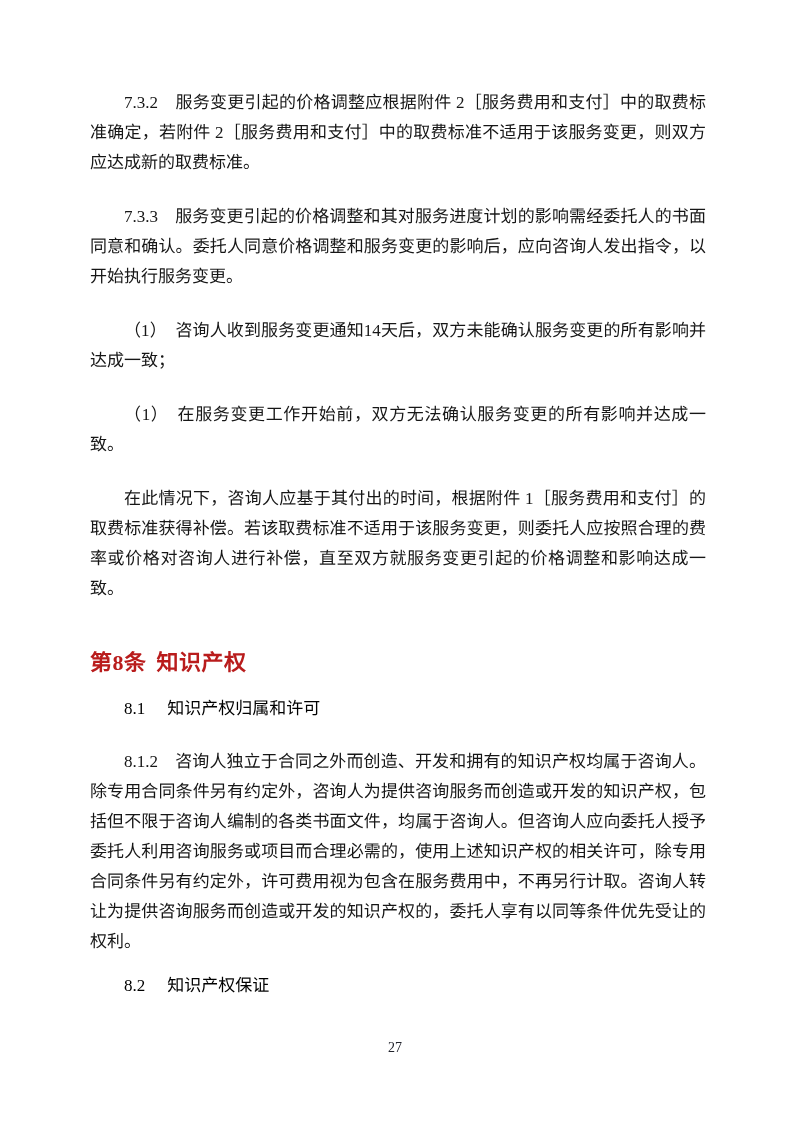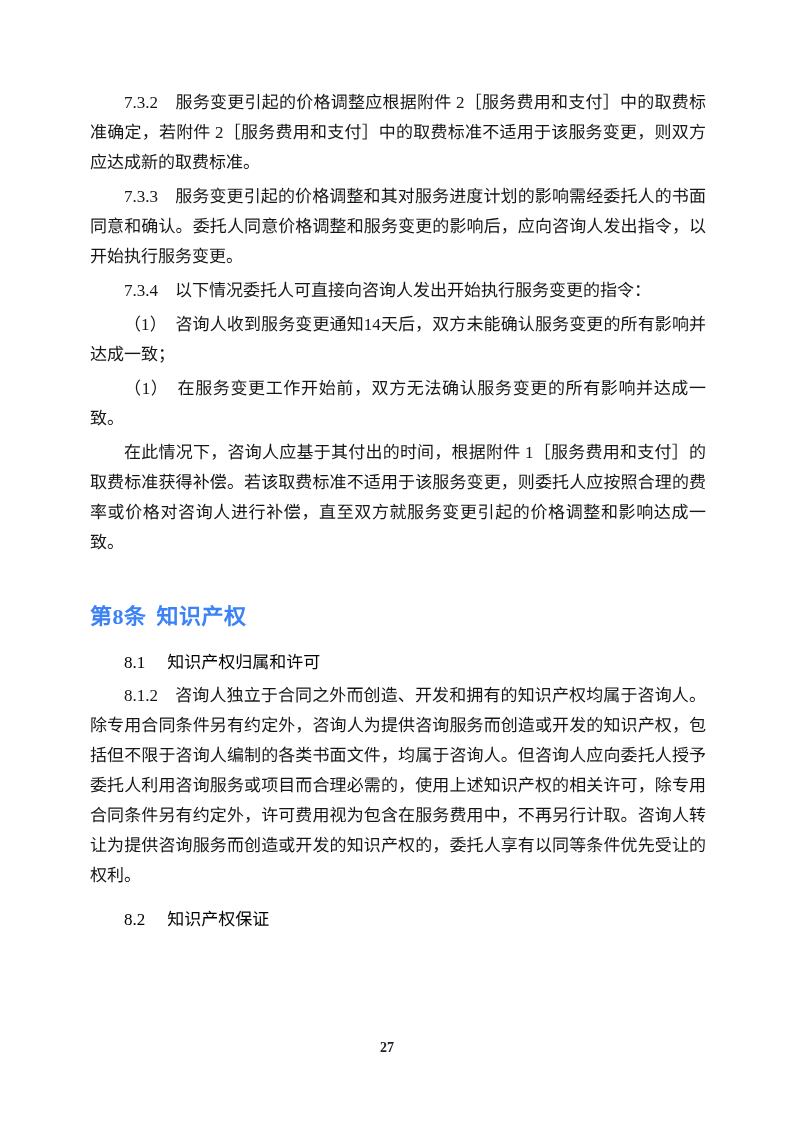--- a/index.html
+++ b/index.html
@@ -24,65 +24,63 @@
     left: 90px;
     top: 88px;
     width: 616px;
   }
   .para {
     font-size: 17px;
     line-height: 30px;
     text-align: justify;
     text-justify: inter-ideograph;
     text-indent: 2em;
-    margin-top: 4px;
+    margin-top: 24px;
     color: #161616;
   }
   .para.first { margin-top: 0; }
   .chapter-heading {
     margin-top: 42px;
     font-size: 22px;
     line-height: 34px;
     font-weight: bold;
-    color: #3b82f6;
+    color: #b91c1c;
     letter-spacing: 0.5px;
   }
   .chapter-heading .title-text { margin-left: 10px; }
   .section-heading {
     margin-top: 15px;
     font-size: 17px;
     line-height: 28px;
     font-weight: normal;
     color: #000000;
     padding-left: 34px;
   }
   .section-heading .title-text { margin-left: 22px; }
   .page-number {
     position: absolute;
     top: 1038px;
-    left: 8px;
+    left: 16px;
     width: 100%;
     text-align: center;
     font-size: 14px;
     line-height: 20px;
     color: #20222b;
-    font-weight: bold;
   }
 </style>
 </head>
 <body>
 
 <div class="page">
   <div class="content">
 
     <p class="para first">7.3.2　服务变更引起的价格调整应根据附件 2［服务费用和支付］中的取费标准确定，若附件 2［服务费用和支付］中的取费标准不适用于该服务变更，则双方应达成新的取费标准。</p>
 
     <p class="para">7.3.3　服务变更引起的价格调整和其对服务进度计划的影响需经委托人的书面同意和确认。委托人同意价格调整和服务变更的影响后，应向咨询人发出指令，以开始执行服务变更。</p>
 
-    <p class="para">7.3.4　以下情况委托人可直接向咨询人发出开始执行服务变更的指令：</p>
 
     <p class="para">（1）　咨询人收到服务变更通知14天后，双方未能确认服务变更的所有影响并达成一致；</p>
 
     <p class="para">（1）　在服务变更工作开始前，双方无法确认服务变更的所有影响并达成一致。</p>
 
     <p class="para">在此情况下，咨询人应基于其付出的时间，根据附件 1［服务费用和支付］的取费标准获得补偿。若该取费标准不适用于该服务变更，则委托人应按照合理的费率或价格对咨询人进行补偿，直至双方就服务变更引起的价格调整和影响达成一致。</p>
 
     <h1 class="chapter-heading">
       <span class="number-text">第8条</span><span class="title-text">知识产权</span>
     </h1>

